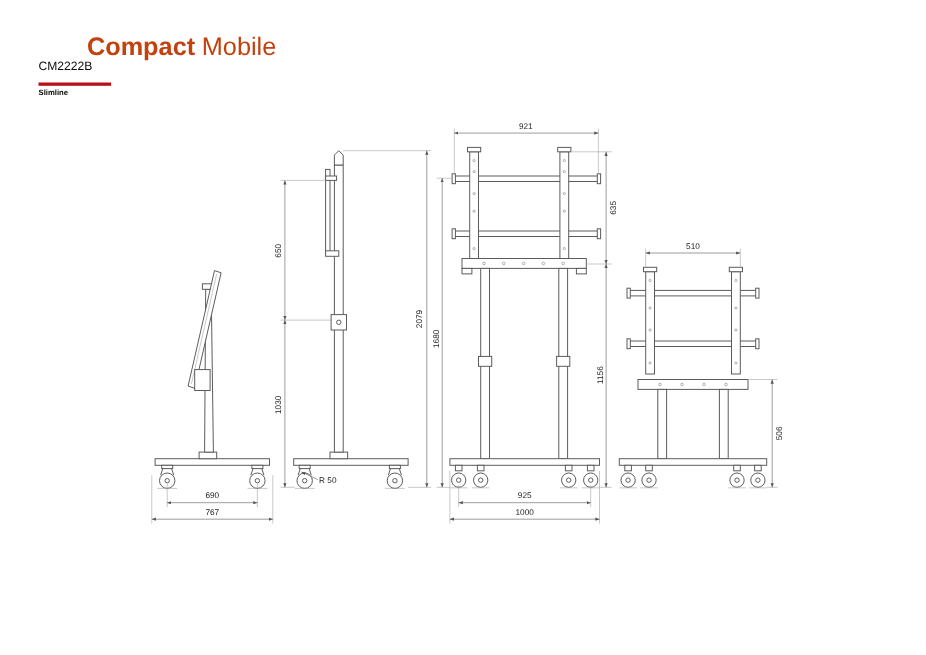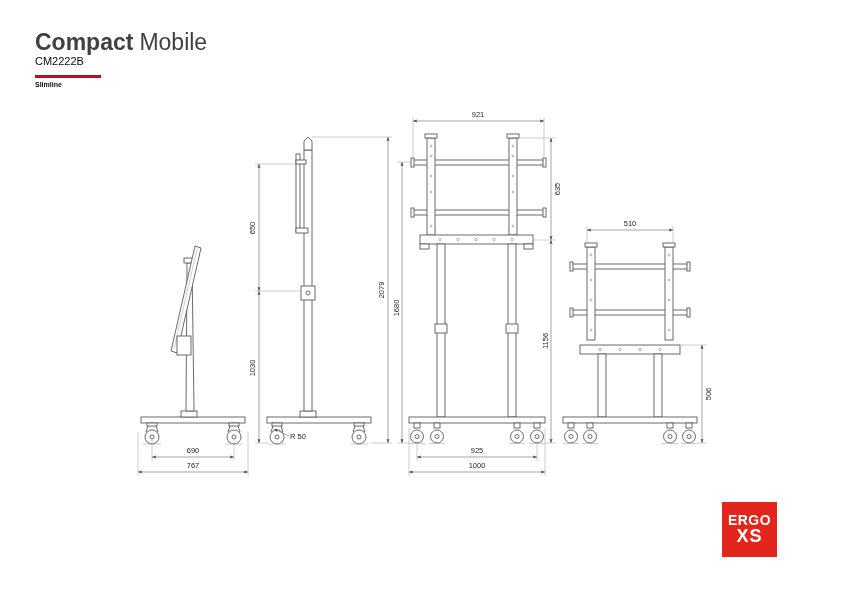--- a/index.html
+++ b/index.html
@@ -11,21 +11,21 @@
   .page{
     position:relative;
     width:842px;height:595px;
     background:#ffffff;
     overflow:hidden;
     font-family:"Liberation Sans", sans-serif;
     color:var(--ink);
   }
   
   .header{position:absolute;left:35px;top:30px;}
-  .title{font-size:23px;line-height:1.1;color:#404040;letter-spacing:0;}
+  .title{font-size:23px;line-height:1.1;color:#c2410c;letter-spacing:0;margin-left:44px;}
   .title .b{font-weight:700;}
   .title .r{font-weight:400;margin-left:6px;}
   .model{font-size:11px;margin-top:0;color:#0a0a0a;}
   .rule{width:66px;height:3px;background:var(--rule);margin-top:8px;}
   .series{font-size:7px;font-weight:700;margin-top:3px;color:#0a0a0a;}
   
   .logo{
     position:absolute;right:65px;bottom:38px;
     width:55px;height:55px;background:var(--logo);
     display:flex;flex-direction:column;align-items:center;justify-content:center;
@@ -250,18 +250,14 @@
       </g>
       <g>
         <line class="x" x1="681" y1="345" x2="707" y2="345"></line>
         <line class="x" x1="697" y1="443" x2="707" y2="443"></line>
         <line class="d" x1="702" y1="345" x2="702" y2="443" marker-start="url(#arr)" marker-end="url(#arr)"></line>
         <text class="t" x="711" y="394" transform="rotate(-90 711 394)">506</text>
       </g>
     </g>
   </svg>
 
-  <div class="logo">
-    <div class="l1">ERGO</div>
-    <div class="l2">XS</div>
-  </div>
 
 </div>
 
 </body></html>

